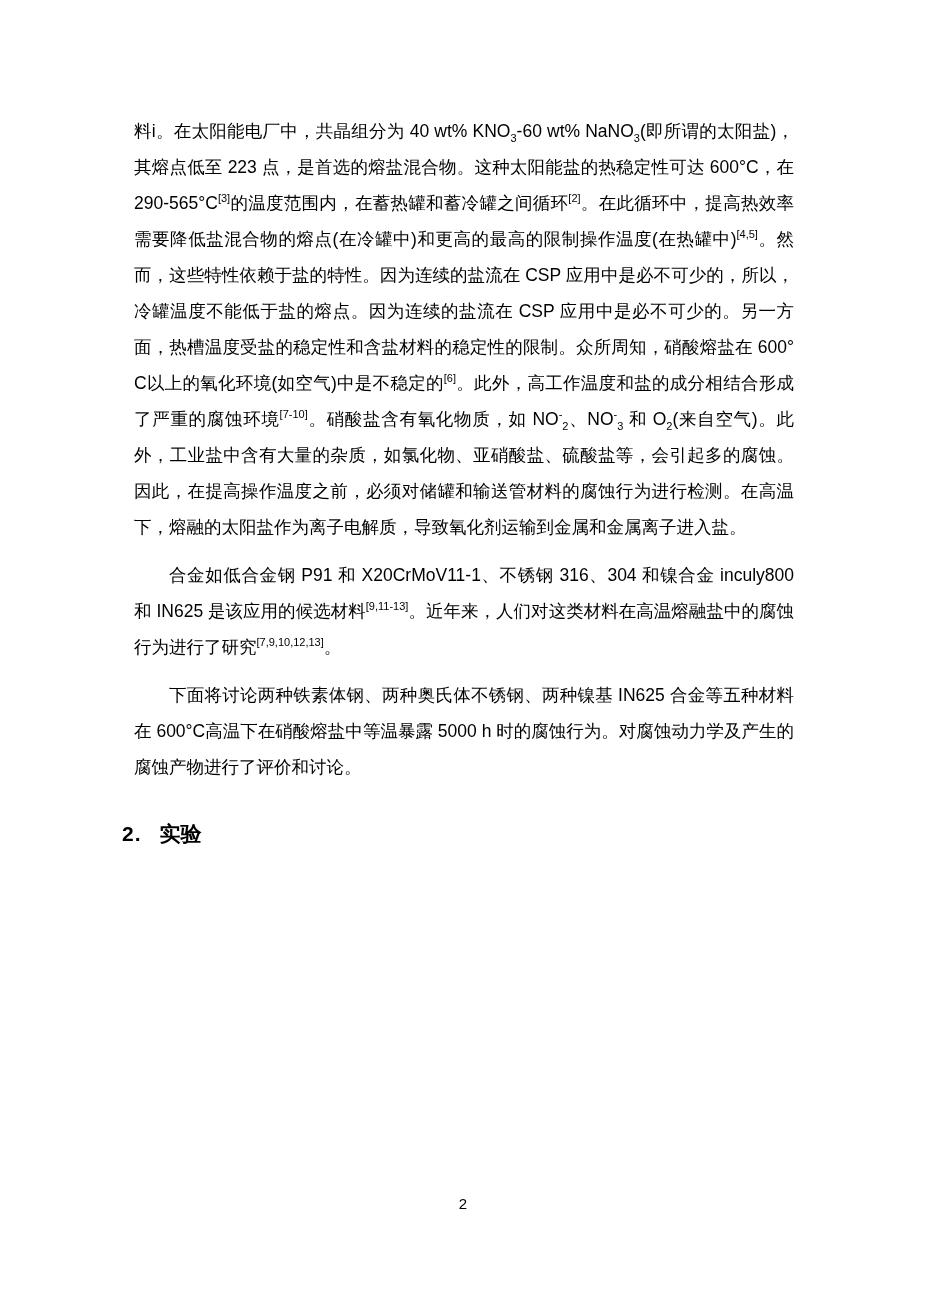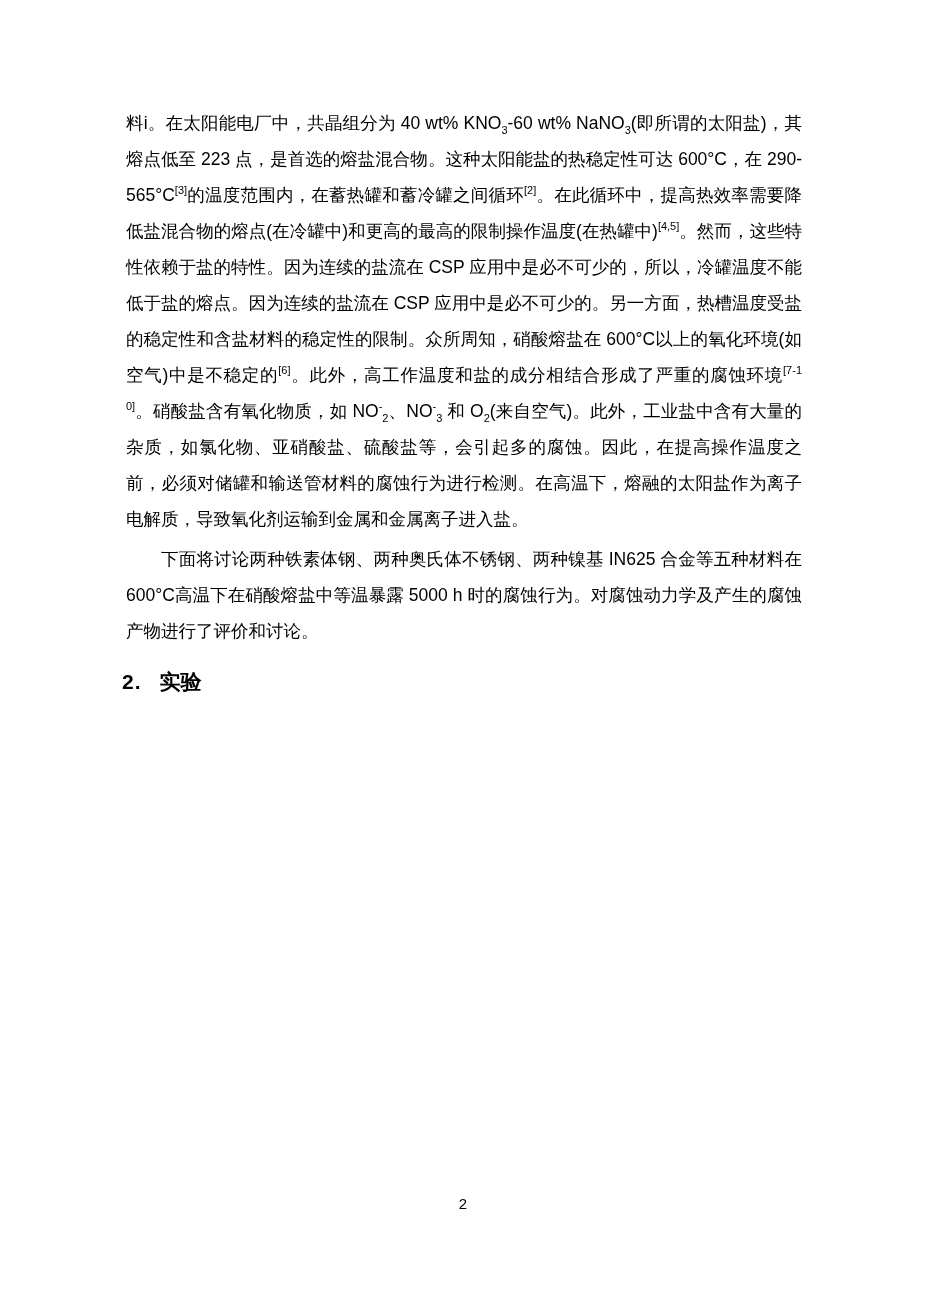--- a/index.html
+++ b/index.html
@@ -20,37 +20,37 @@
     inset: 0;
     background: #ffffff;
   }
   .content {
     position: absolute;
     left: 122px;
     top: 101px;
     width: 684px;
   }
   .para {
-    margin: 4px;
+    margin: 12px;
     font-size: 17.5px;
     line-height: 36px;
     text-align: justify;
     word-break: break-all;
   }
   .para.indent {
     text-indent: 2em;
   }
   sup, sub {
     font-size: 11px;
     line-height: 0;
   }
   sup { vertical-align: super; }
   sub { vertical-align: sub; }
   .heading {
-    margin: 18px 0 27px 0;
+    margin: 34px 0 27px 0;
     font-size: 21px;
     line-height: 30px;
     font-weight: bold;
     text-align: left;
   }
   .h-num {
     display: inline-block;
     margin-right: 18px;
     letter-spacing: 1px;
   }
@@ -66,20 +66,21 @@
   }
 </style>
 </head>
 <body>
 
 <div class="page">
   <div class="content">
 
     <p class="para"><span>料i。在太阳能电厂中，共晶组分为 40 wt% KNO</span><sub>3</sub><span>-60 wt% NaNO</span><sub>3</sub><span>(即所谓的太阳盐)，其熔点低至 223 点，是首选的熔盐混合物。这种太阳能盐的热稳定性可达 600°C，在 290-565°C</span><sup>[3]</sup><span>的温度范围内，在蓄热罐和蓄冷罐之间循环</span><sup>[2]</sup><span>。在此循环中，提高热效率需要降低盐混合物的熔点(在冷罐中)和更高的最高的限制操作温度(在热罐中)</span><sup>[4,5]</sup><span>。然而，这些特性依赖于盐的特性。因为连续的盐流在 CSP 应用中是必不可少的，所以，冷罐温度不能低于盐的熔点。因为连续的盐流在 CSP 应用中是必不可少的。另一方面，热槽温度受盐的稳定性和含盐材料的稳定性的限制。众所周知，硝酸熔盐在 600°C以上的氧化环境(如空气)中是不稳定的</span><sup>[6]</sup><span>。此外，高工作温度和盐的成分相结合形成了严重的腐蚀环境</span><sup>[7-10]</sup><span>。硝酸盐含有氧化物质，如 NO</span><sup>-</sup><sub>2</sub><span>、NO</span><sup>-</sup><sub>3</sub><span> 和 O</span><sub>2</sub><span>(来自空气)。此外，工业盐中含有大量的杂质，如氯化物、亚硝酸盐、硫酸盐等，会引起多的腐蚀。因此，在提高操作温度之前，必须对储罐和输送管材料的腐蚀行为进行检测。在高温下，熔融的太阳盐作为离子电解质，导致氧化剂运输到金属和金属离子进入盐。</span></p>
 
+    <p class="para indent"><span>合金如低合金钢 P91 和 X20CrMoV11-1、不锈钢 316、304 和镍合金 inculy800 和 IN625 是该应用的候选材料</span><sup>[9,11-13]</sup><span>。近年来，人们对这类材料在高温熔融盐中的腐蚀行为进行了研究</span><sup>[7,9,10,12,13]</sup><span>。</span></p>
 
     <p class="para indent"><span>下面将讨论两种铁素体钢、两种奥氏体不锈钢、两种镍基 IN625 合金等五种材料在 600°C高温下在硝酸熔盐中等温暴露 5000 h 时的腐蚀行为。对腐蚀动力学及产生的腐蚀产物进行了评价和讨论。</span></p>
 
     <h2 class="heading">
       <span class="h-num">2.</span><span class="h-title">实验</span>
     </h2>
 
 
   </div>
 

